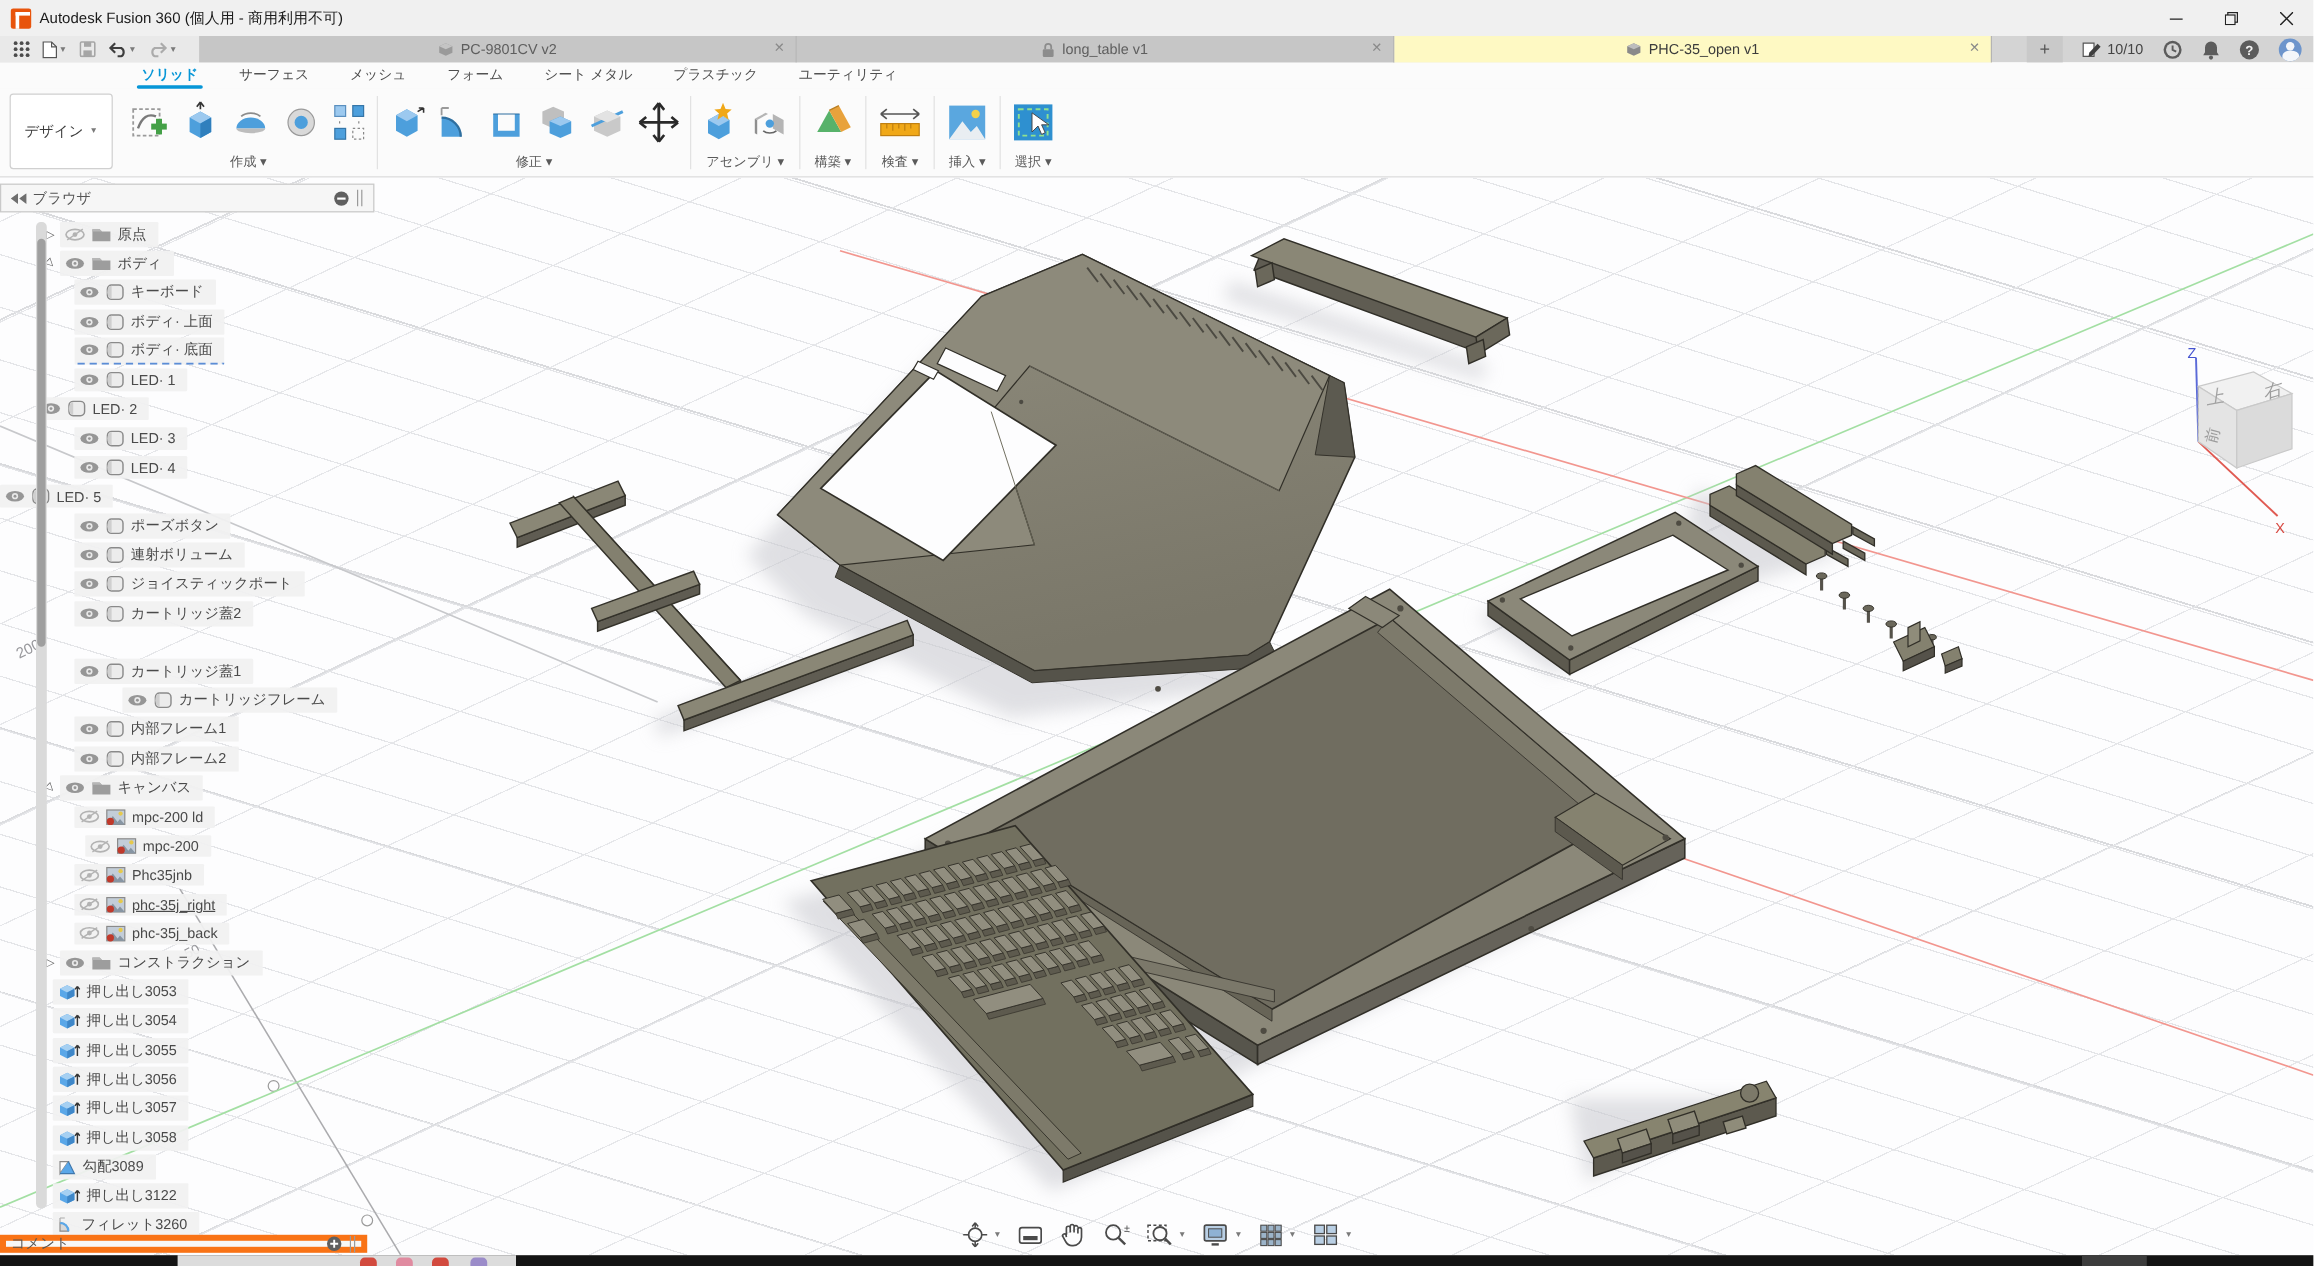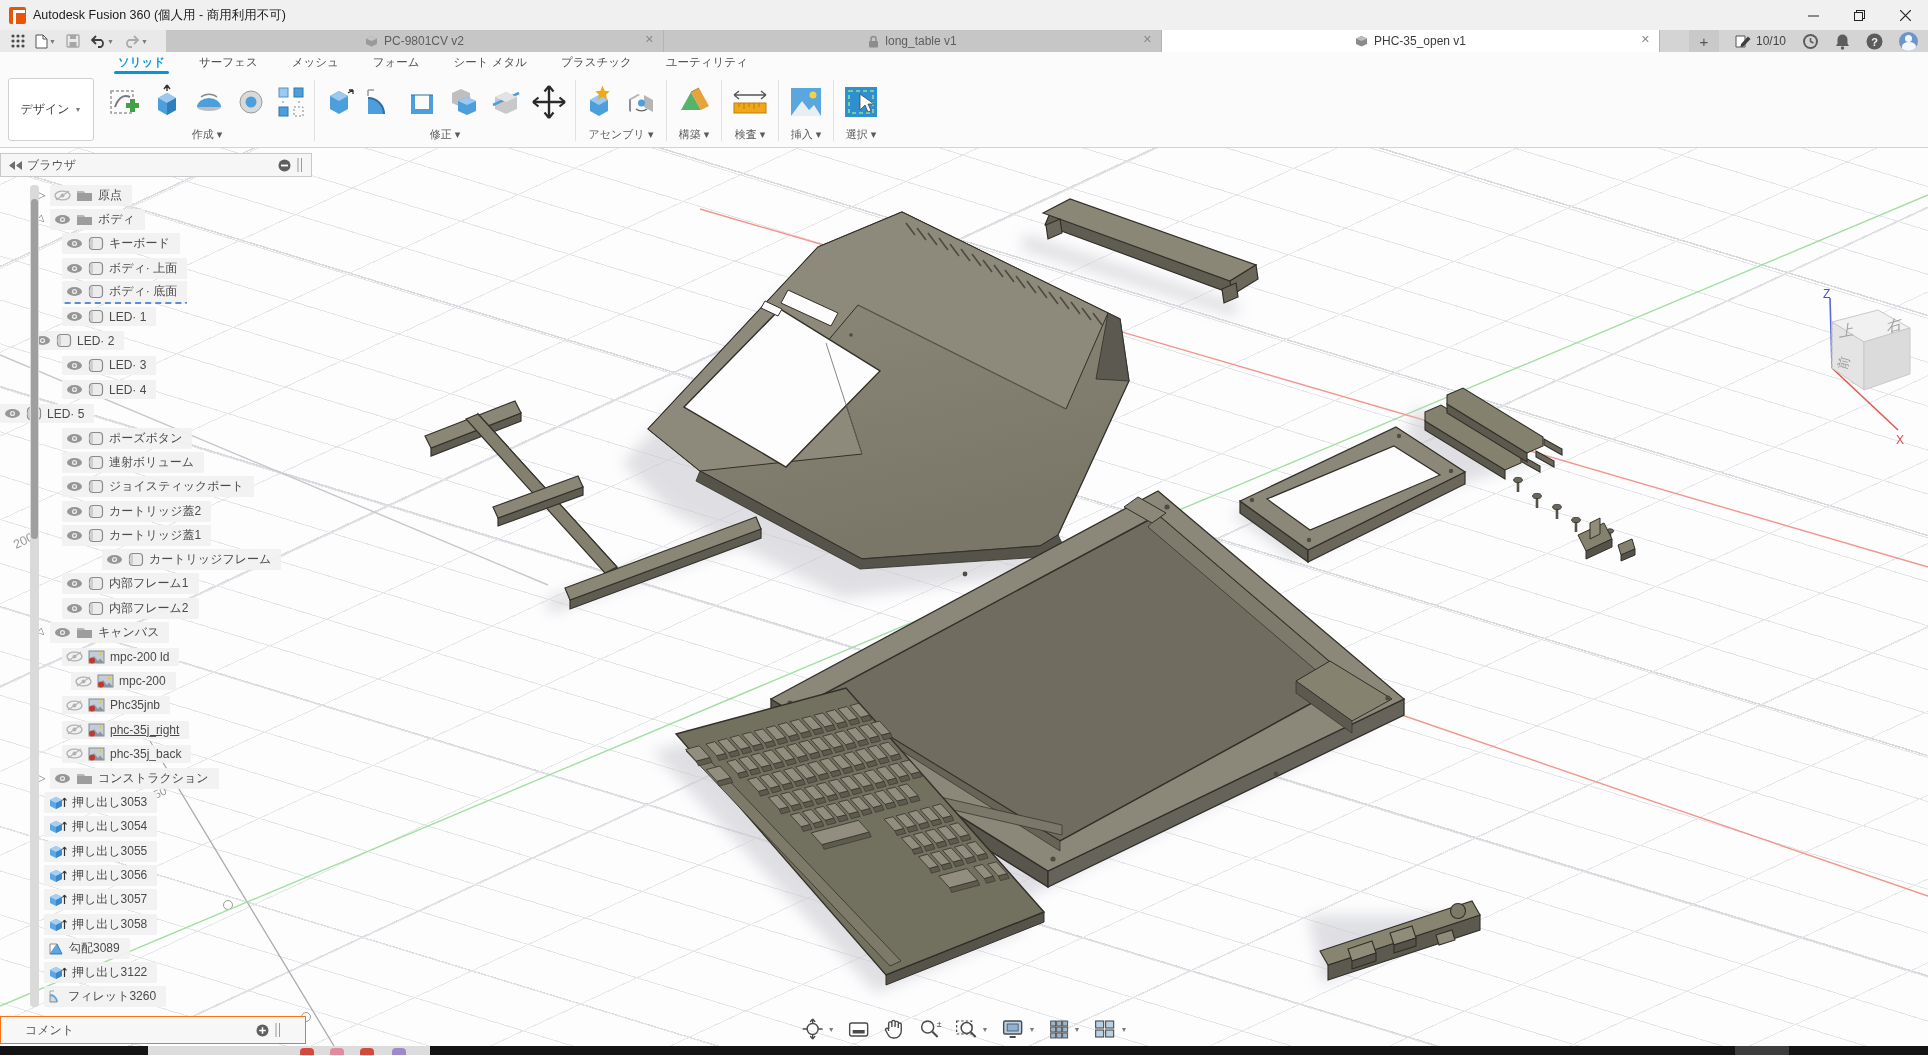--- a/index.html
+++ b/index.html
@@ -11,21 +11,21 @@
   .winbtns{margin-left:auto;display:flex;height:30px}
   .winbtn{width:46px;height:30px;display:flex;align-items:center;justify-content:center;color:#222;font-size:12px}
   .winbtn svg{display:block}
   
   .tabbar{height:22px;background:#d4d4d4;display:flex;align-items:stretch}
   .qicons{width:166px;background:#e9e9e9;display:flex;align-items:center;padding-left:8px;gap:4px}
   .qi{display:flex;align-items:center;color:#4c4c4c;padding:0 3px;height:20px}
   .qi.dis{color:#a6a6a6}
   .dd{font-size:7px;color:#7a7a7a;margin-left:1px}
   .dtab{flex:1 1 0;max-width:498px;display:flex;align-items:center;justify-content:center;gap:6px;background:#c6c6c6;border-right:1px solid #b4b4b4;color:#5e5e5e;font-size:12px;position:relative}
-  .dtab.active{background:#ffffff;color:#3c3c3c}
+  .dtab.active{background:#fef9c3;color:#3c3c3c}
   .dtab .x{position:absolute;right:9px;top:3px;font-size:11px;color:#8a8a8a}
   .tabright{display:flex;align-items:center;padding:0 10px;gap:16px;margin-left:auto}
   .plus{width:30px;height:22px;background:#c9c9c9;display:flex;align-items:center;justify-content:center;font-size:15px;color:#555}
   .jobtxt{font-size:12px;color:#444;display:flex;align-items:center;gap:4px}
   .ticon{color:#5c5c5c;display:flex;align-items:center}
   .avatar{width:19px;height:19px;border-radius:50%;background:#6d95cc;position:relative;overflow:hidden}
   .avatar:before{content:"";position:absolute;left:6px;top:3px;width:7px;height:7px;border-radius:50%;background:#f3f6fa}
   .avatar:after{content:"";position:absolute;left:2.5px;top:10.5px;width:14px;height:9px;border-radius:50% 50% 0 0;background:#f3f6fa}
   
   .rtabs{height:22px;background:#fbfbfb;display:flex;align-items:flex-end;gap:34px;padding-left:118px;font-size:11.5px;color:#4d4d4d}
@@ -55,21 +55,21 @@
   .brow{height:24.3px;display:flex;align-items:center}
   .tri{width:16px;color:#595959;font-size:9px;flex:0 0 16px;text-align:center}
   .tri.open{transform:rotate(45deg)}
   .pill{display:inline-flex;align-items:center;gap:5px;background:rgba(241,241,241,.93);padding:2px 10px 2px 4px;border-radius:1px}
   .brow.sel .pill{border-bottom:2px dashed #5b8dd6}
   .pill svg{flex:0 0 auto}
   .lbl{white-space:nowrap}
   .lscroll{position:absolute;left:30px;top:32px;width:9px;height:822px;background:#dadada;border-radius:4px}
   .lthumb{position:absolute;left:1px;top:14px;width:7px;height:340px;background:#9f9f9f;border-radius:4px}
   
-  .commentbar{position:absolute;left:0;bottom:2px;width:306px;height:28px;background:#f7f7f7;border:1px solid #f97316;display:flex;align-items:center;padding:0 24px;font-size:12px;color:#555}
+  .commentbar{position:absolute;left:0;bottom:2px;width:306px;height:15px;background:#f7f7f7;border:5px solid #f97316;display:flex;align-items:center;padding:0 4px;font-size:12px;color:#555}
   .commentbar .hr{margin-left:auto;display:flex;align-items:center;gap:6px;color:#6e6e6e}
   
   .navbar{position:absolute;left:50%;transform:translateX(-50%);bottom:6px;display:flex;align-items:center;gap:13px;color:#4a4a4a}
   .nbi{display:flex;align-items:center;gap:2px}
   
   .vcube{position:absolute;left:1778px;top:136px}
   
   .sliver{height:9px;background:#141414;position:relative}
   .sliver .seg{position:absolute;left:148px;top:0;width:282px;height:9px;background:#dcdcdc}
   .sliver .dot{position:absolute;top:2px;width:14px;height:7px;border-radius:4px 4px 0 0}
@@ -928,21 +928,21 @@
               <circle cx="8.5" cy="5.5" r="2.6" fill="#e9e9e9"></circle>
               <circle cx="8.5" cy="5.5" r="1.2" fill="#969696"></circle>
             </svg>
             <svg width="16" height="15">
               <rect x="1.5" y="1.5" width="13" height="12" rx="3.5" fill="#ececec" stroke="#8a8a8a" stroke-width="1.2"></rect>
               <path d="M5,2 a6,6 0 0 0 0,11" fill="#cfcfcf"></path>
             </svg>
             <span class="lbl">カートリッジ蓋2</span>
           </span>
         </div>
-        <div class="brow" style="padding-left: 62px;">
+        <div class="brow" style="padding-left: 62px; margin-top: 24px;">
           <span class="pill">
             <svg width="17" height="11">
               <ellipse cx="8.5" cy="5.5" rx="7.5" ry="4.4" fill="#969696"></ellipse>
               <circle cx="8.5" cy="5.5" r="2.6" fill="#e9e9e9"></circle>
               <circle cx="8.5" cy="5.5" r="1.2" fill="#969696"></circle>
             </svg>
             <svg width="16" height="15">
               <rect x="1.5" y="1.5" width="13" height="12" rx="3.5" fill="#ececec" stroke="#8a8a8a" stroke-width="1.2"></rect>
               <path d="M5,2 a6,6 0 0 0 0,11" fill="#cfcfcf"></path>
             </svg>

